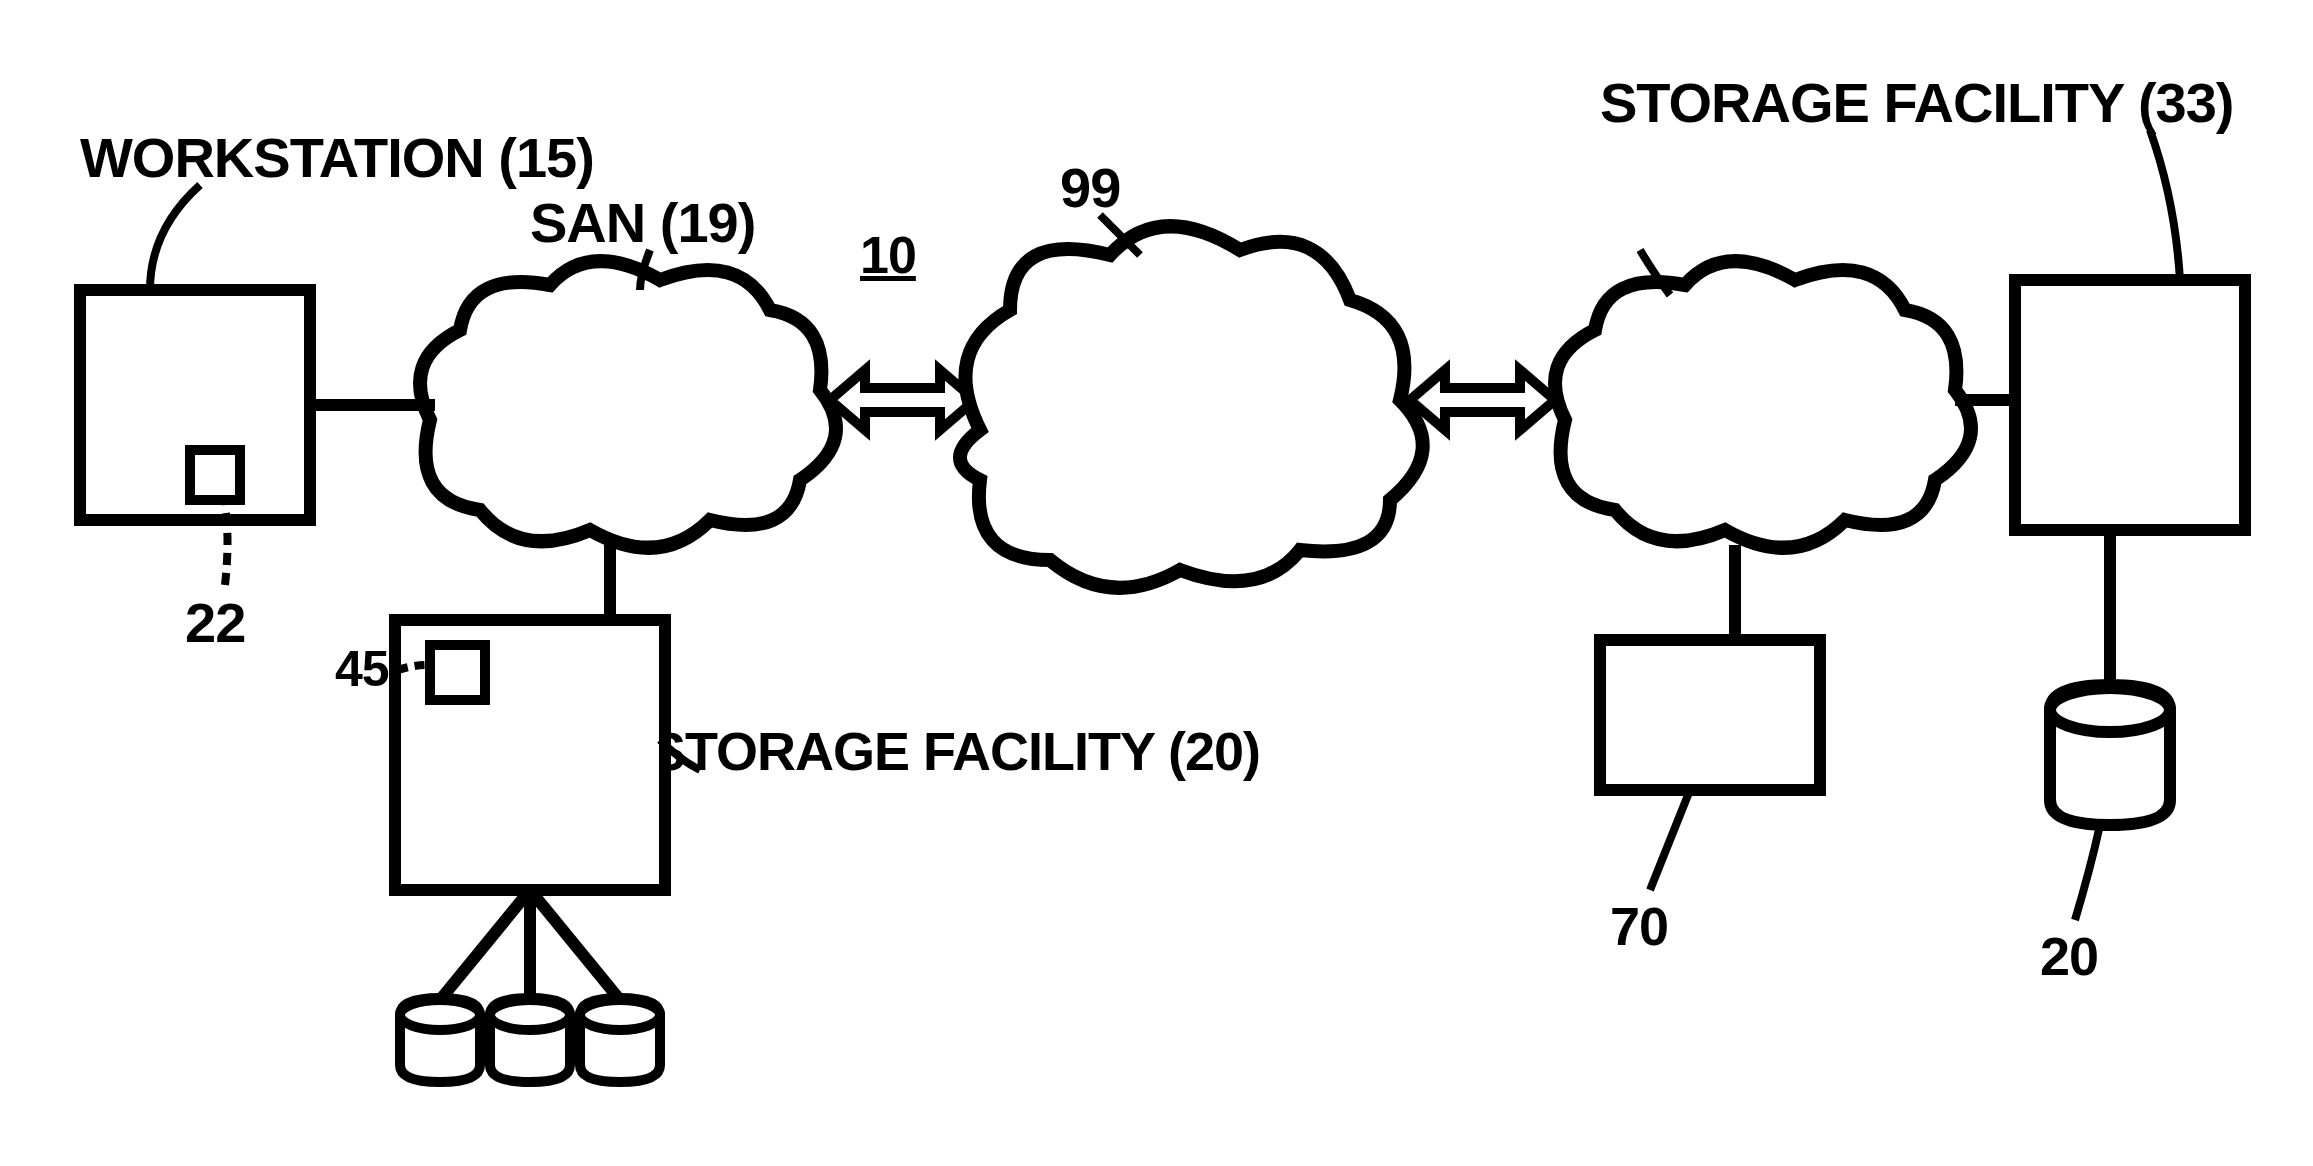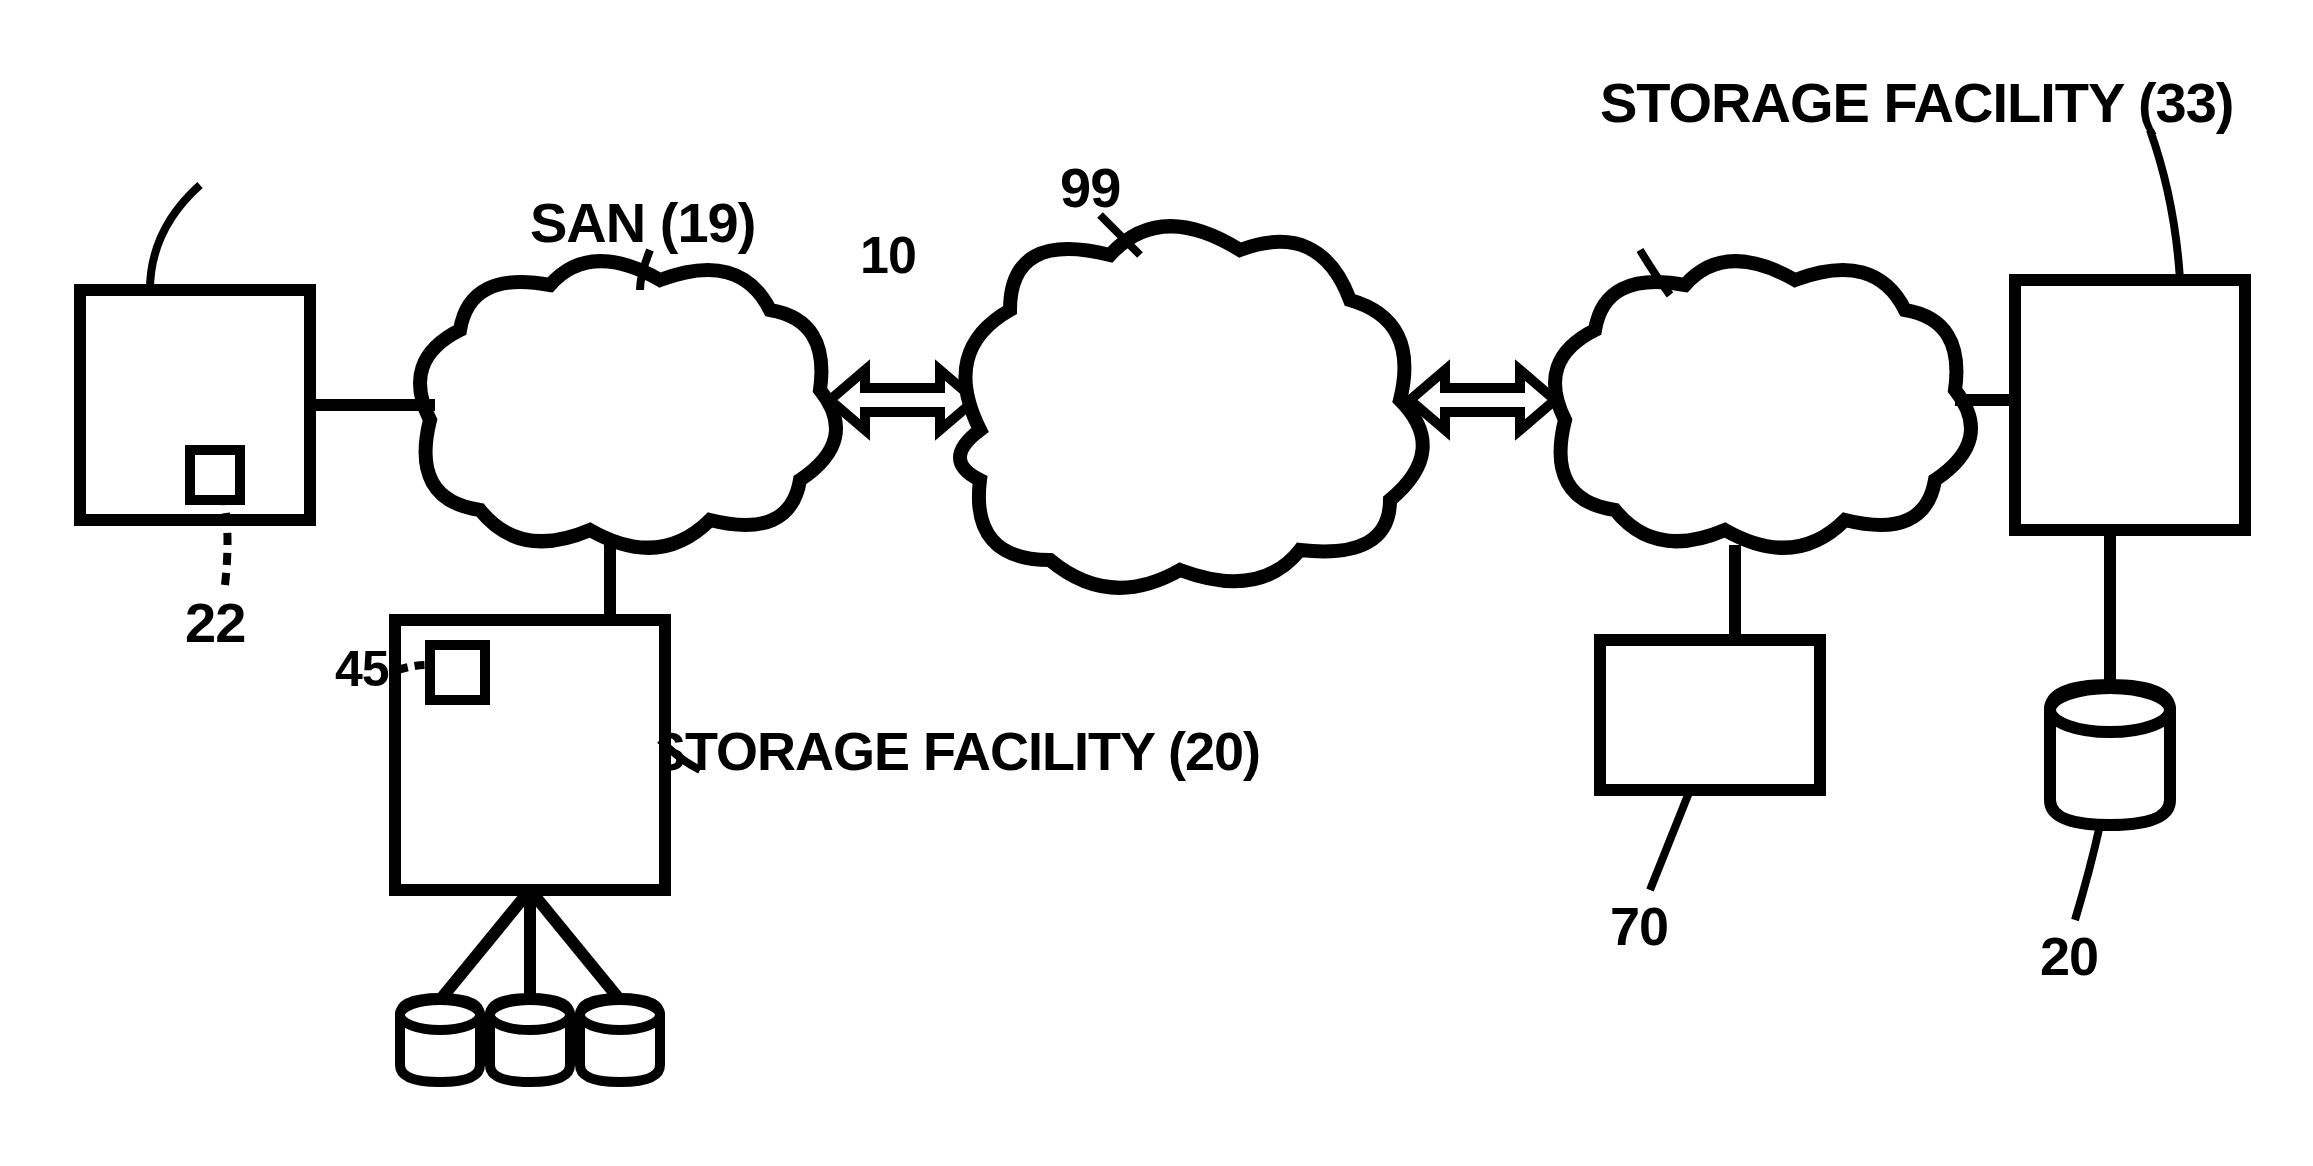--- a/index.html
+++ b/index.html
@@ -16,28 +16,29 @@
     height: 1166px;
   }
   .label {
     position: absolute;
     font-weight: 900;
     font-stretch: condensed;
     color: #000;
     white-space: nowrap;
     letter-spacing: -1px;
   }
-  .underline { }
+  .underline { text-decoration: underline; }
   svg { position: absolute; left: 0; top: 0; }
 </style>
 </head>
 <body>
 
 <div class="stage">
 
+  <div class="label" style="left:80px; top:125px; font-size:56px;">WORKSTATION (15)</div>
   <div class="label" style="left:530px; top:190px; font-size:56px;">SAN (19)</div>
   <div class="label underline" style="left:860px; top:225px; font-size:52px;">10</div>
   <div class="label" style="left:1060px; top:155px; font-size:56px;">99</div>
   <div class="label" style="left:1600px; top:70px; font-size:56px;">STORAGE FACILITY (33)</div>
 
   <div class="label" style="left:990px; top:335px; font-size:48px; text-align:center; width:260px; white-space:normal; line-height:1.05;">INTERNET</div>
   <div class="label" style="left:990px; top:385px; font-size:48px; text-align:center; width:260px; white-space:normal; line-height:1.05;">PROTOCOL</div>
   <div class="label" style="left:990px; top:435px; font-size:48px; text-align:center; width:260px; white-space:normal; line-height:1.05;">NETWORK</div>
 
   <div class="label" style="left:185px; top:590px; font-size:56px;">22</div>

